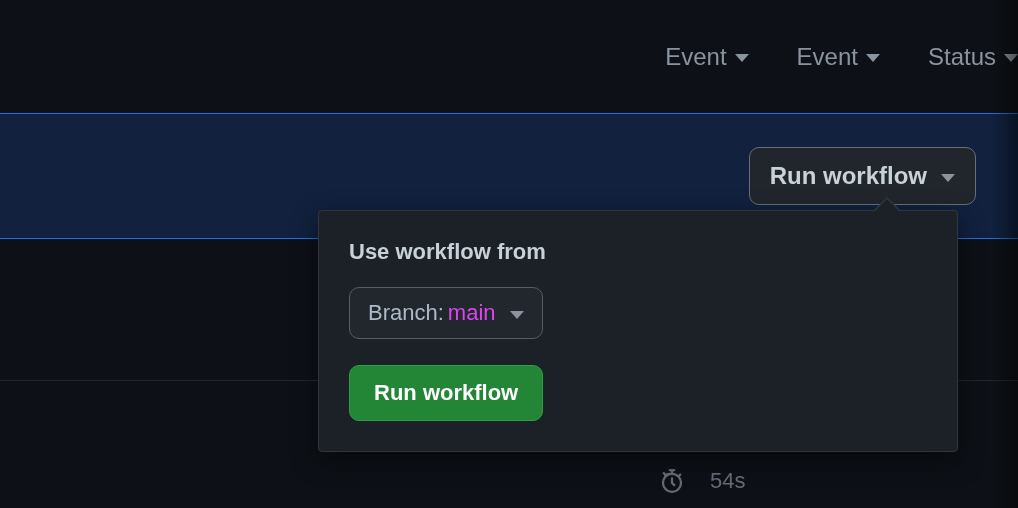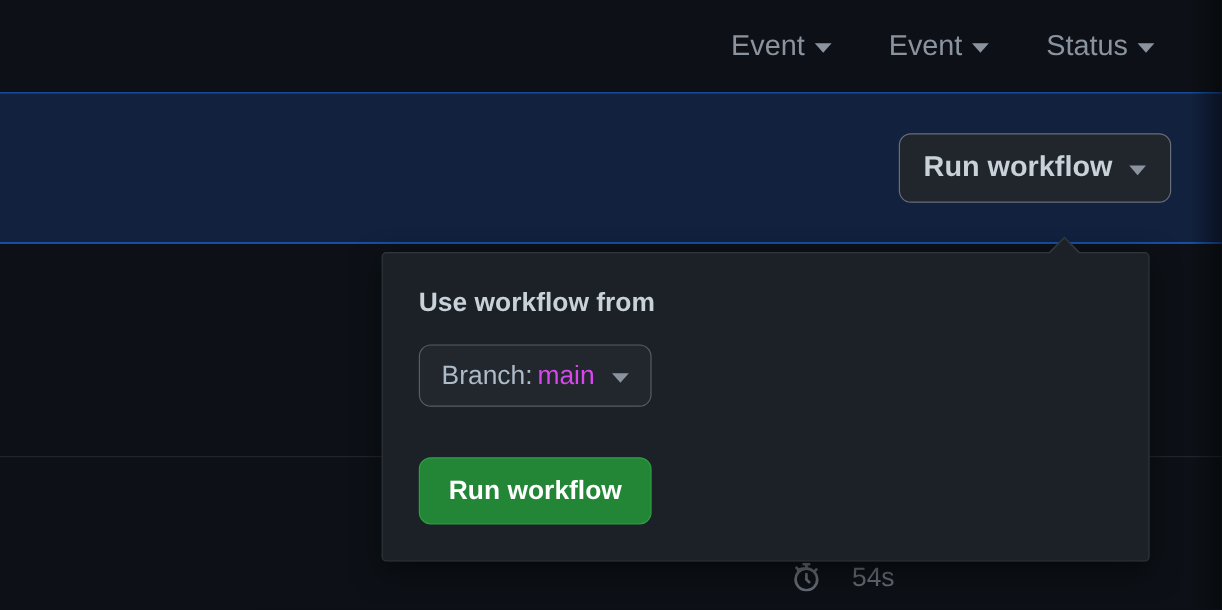--- a/index.html
+++ b/index.html
@@ -5,25 +5,24 @@
     * { margin: 0; padding: 0; box-sizing: border-box; }
     body {
       width: 1018px;
       height: 508px;
       background: #0d1117;
       font-family: -apple-system, BlinkMacSystemFont, "Segoe UI", Helvetica, Arial, sans-serif;
       overflow: hidden;
       position: relative;
     }
     .filter-bar {
-      height: 78px;
+      height: 114px;
       display: flex;
       align-items: center;
       justify-content: flex-end;
-      padding-right: 56px;
       gap: 48px;
       border-bottom: 1px solid #1f6feb;
     }
     .filter-item {
       color: #8b949e;
       font-size: 24px;
       display: flex;
       align-items: center;
       gap: 8px;
       cursor: pointer;
@@ -114,21 +113,21 @@
       background: #22272e;
       border: 1px solid #545d68;
       color: #adbac7;
       font-size: 22px;
       padding: 12px 18px;
       border-radius: 10px;
       display: inline-flex;
       align-items: center;
       gap: 4px;
       cursor: pointer;
-      margin-bottom: 42px;
+      margin-bottom: 26px;
     }
     .branch-selector .branch-name {
       color: #d946ef;
       font-weight: 400;
     }
     .branch-selector .caret-down {
       margin-left: 10px;
       border-top-color: #8b949e;
     }
     .run-workflow-green {

